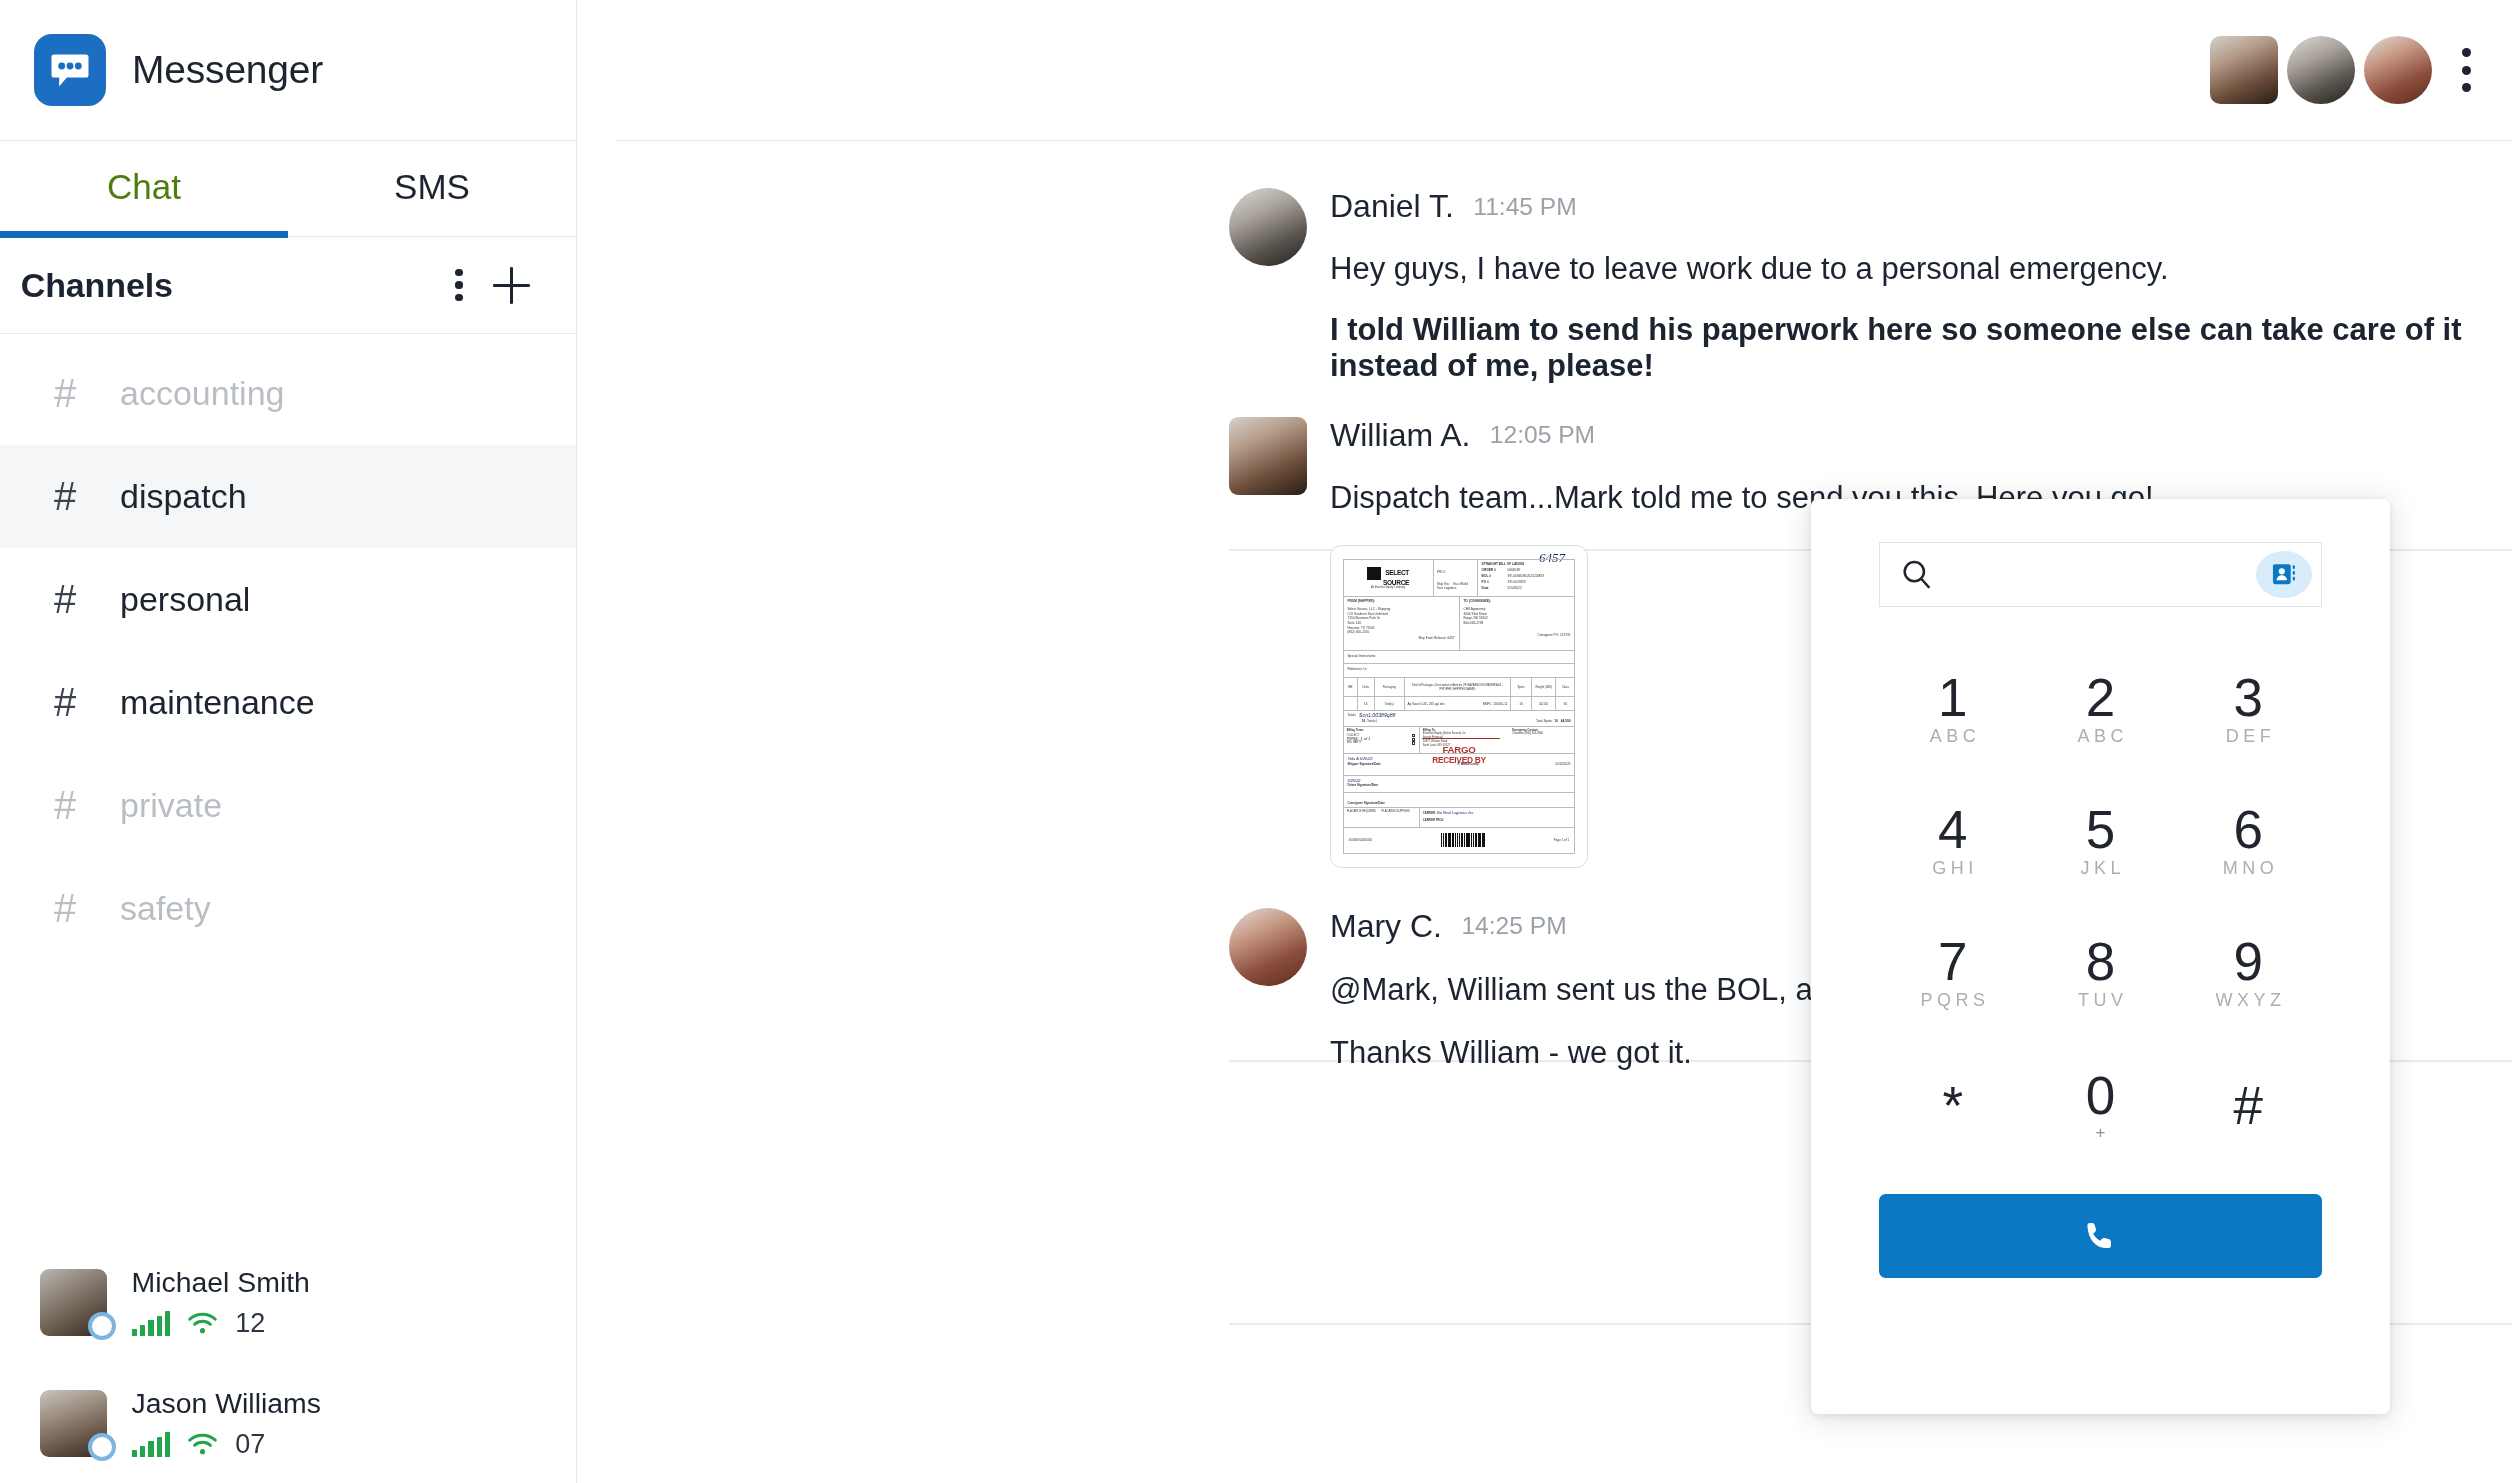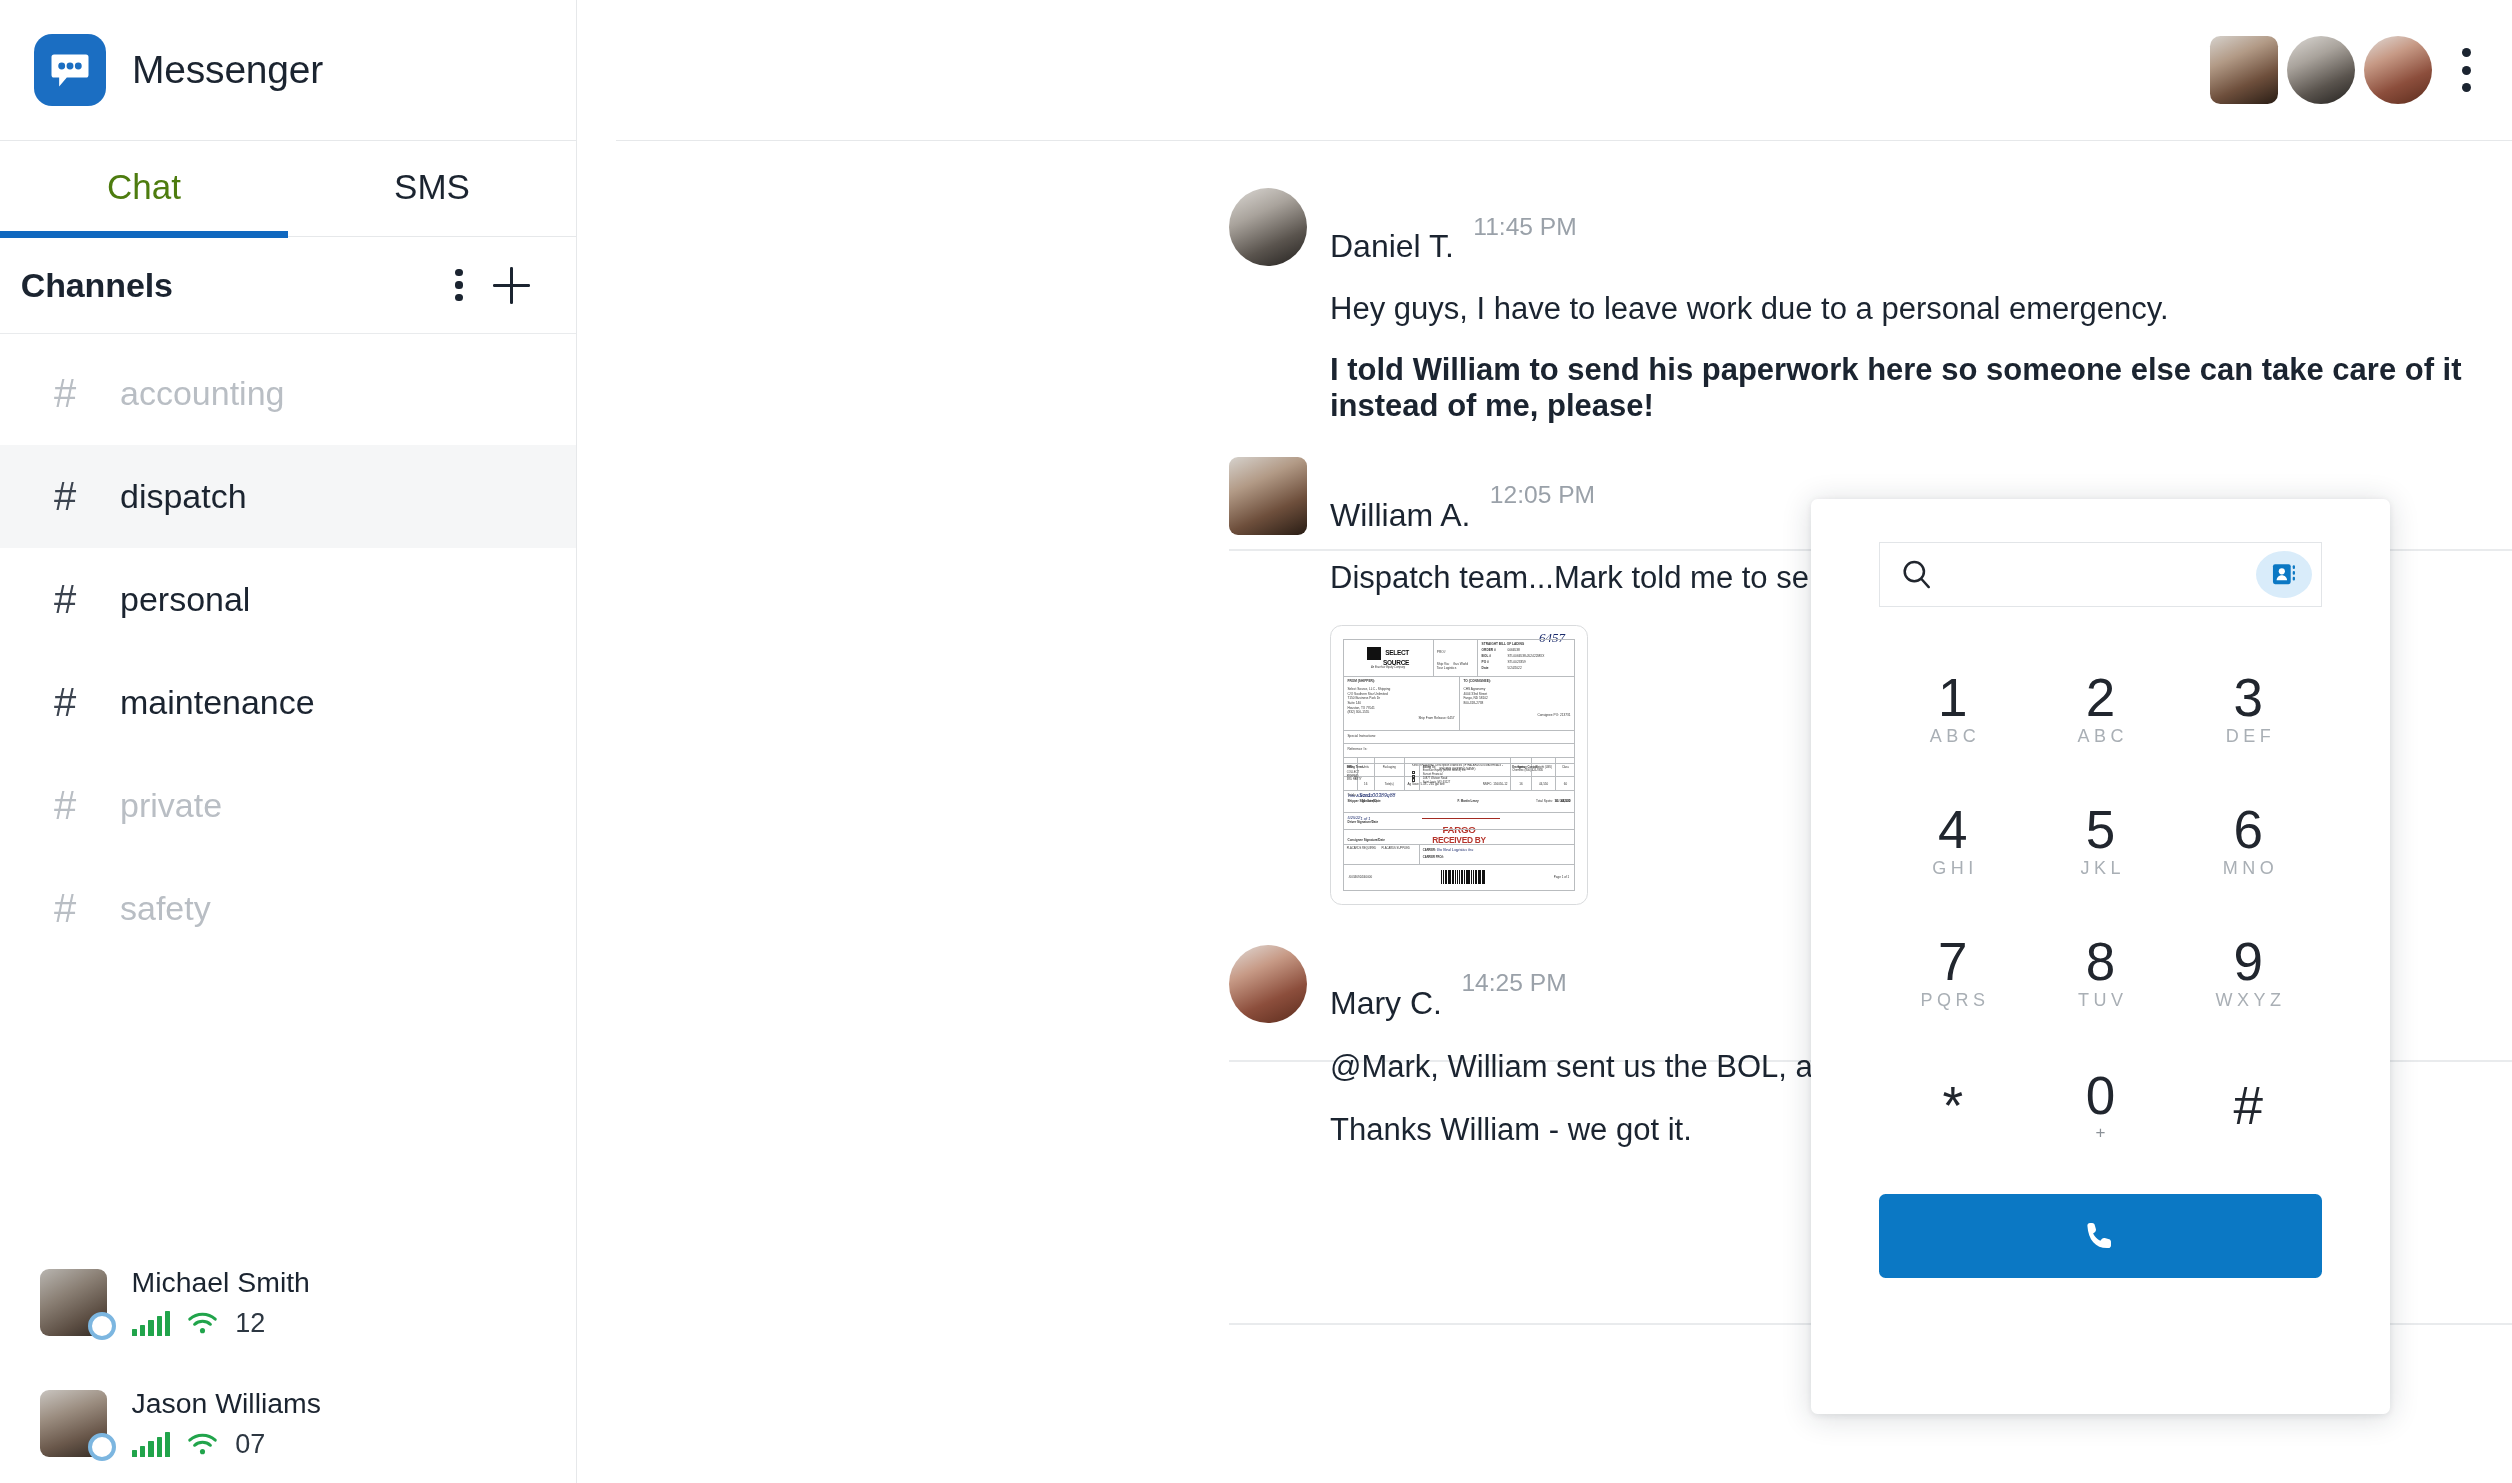--- a/index.html
+++ b/index.html
@@ -141,27 +141,27 @@
   .msg-divider {
     position: absolute; left: 613px; right: 0; height: 1.9px; background:#e9ebed;
   }
   .msg-head { display: flex; align-items: center; gap: 19.4px; }
   .msg-av {
     position: absolute; left: 613px; width: 78px; height: 78px;
     border-radius: 50%; background-size: cover; background-position: center top;
   }
   .msg-av.sq { border-radius: 9px; }
   .msg-body { padding-left: 101px; }
-  .msg-author { font-size: 32px; color: #1b2430; margin-top: 40px; }
+  .msg-author { font-size: 32px; color: #1b2430; }
   .msg-time { font-size: 24.6px; color: #9aa1a9; }
   .msg-line { font-size: 31px; color: #1b2430; line-height: 1.18; }
 
   
   .doc-thumb {
-    width: 258px; height: 280px; background:#fff;
+    width: 258px; height: 323px; background:#fff;
     border: 1.9px solid #d9dbdd; border-radius: 11.6px;
     padding: 9px 10.3px; overflow: hidden; position: relative;
     font-family: "Liberation Sans", sans-serif;
   }
   .doc-inner { position:absolute; inset: 13px 11.6px; border: 1.3px solid #b9bcbf; }
   .doc-hdr { display:flex; height: 37px; border-bottom: 1.3px solid #b9bcbf; }
   .doc-logo {
     width: 90px; border-right: 1.3px solid #b9bcbf;
     display:flex; flex-direction:column; align-items:center; justify-content:center; gap:0.6px;
   }

